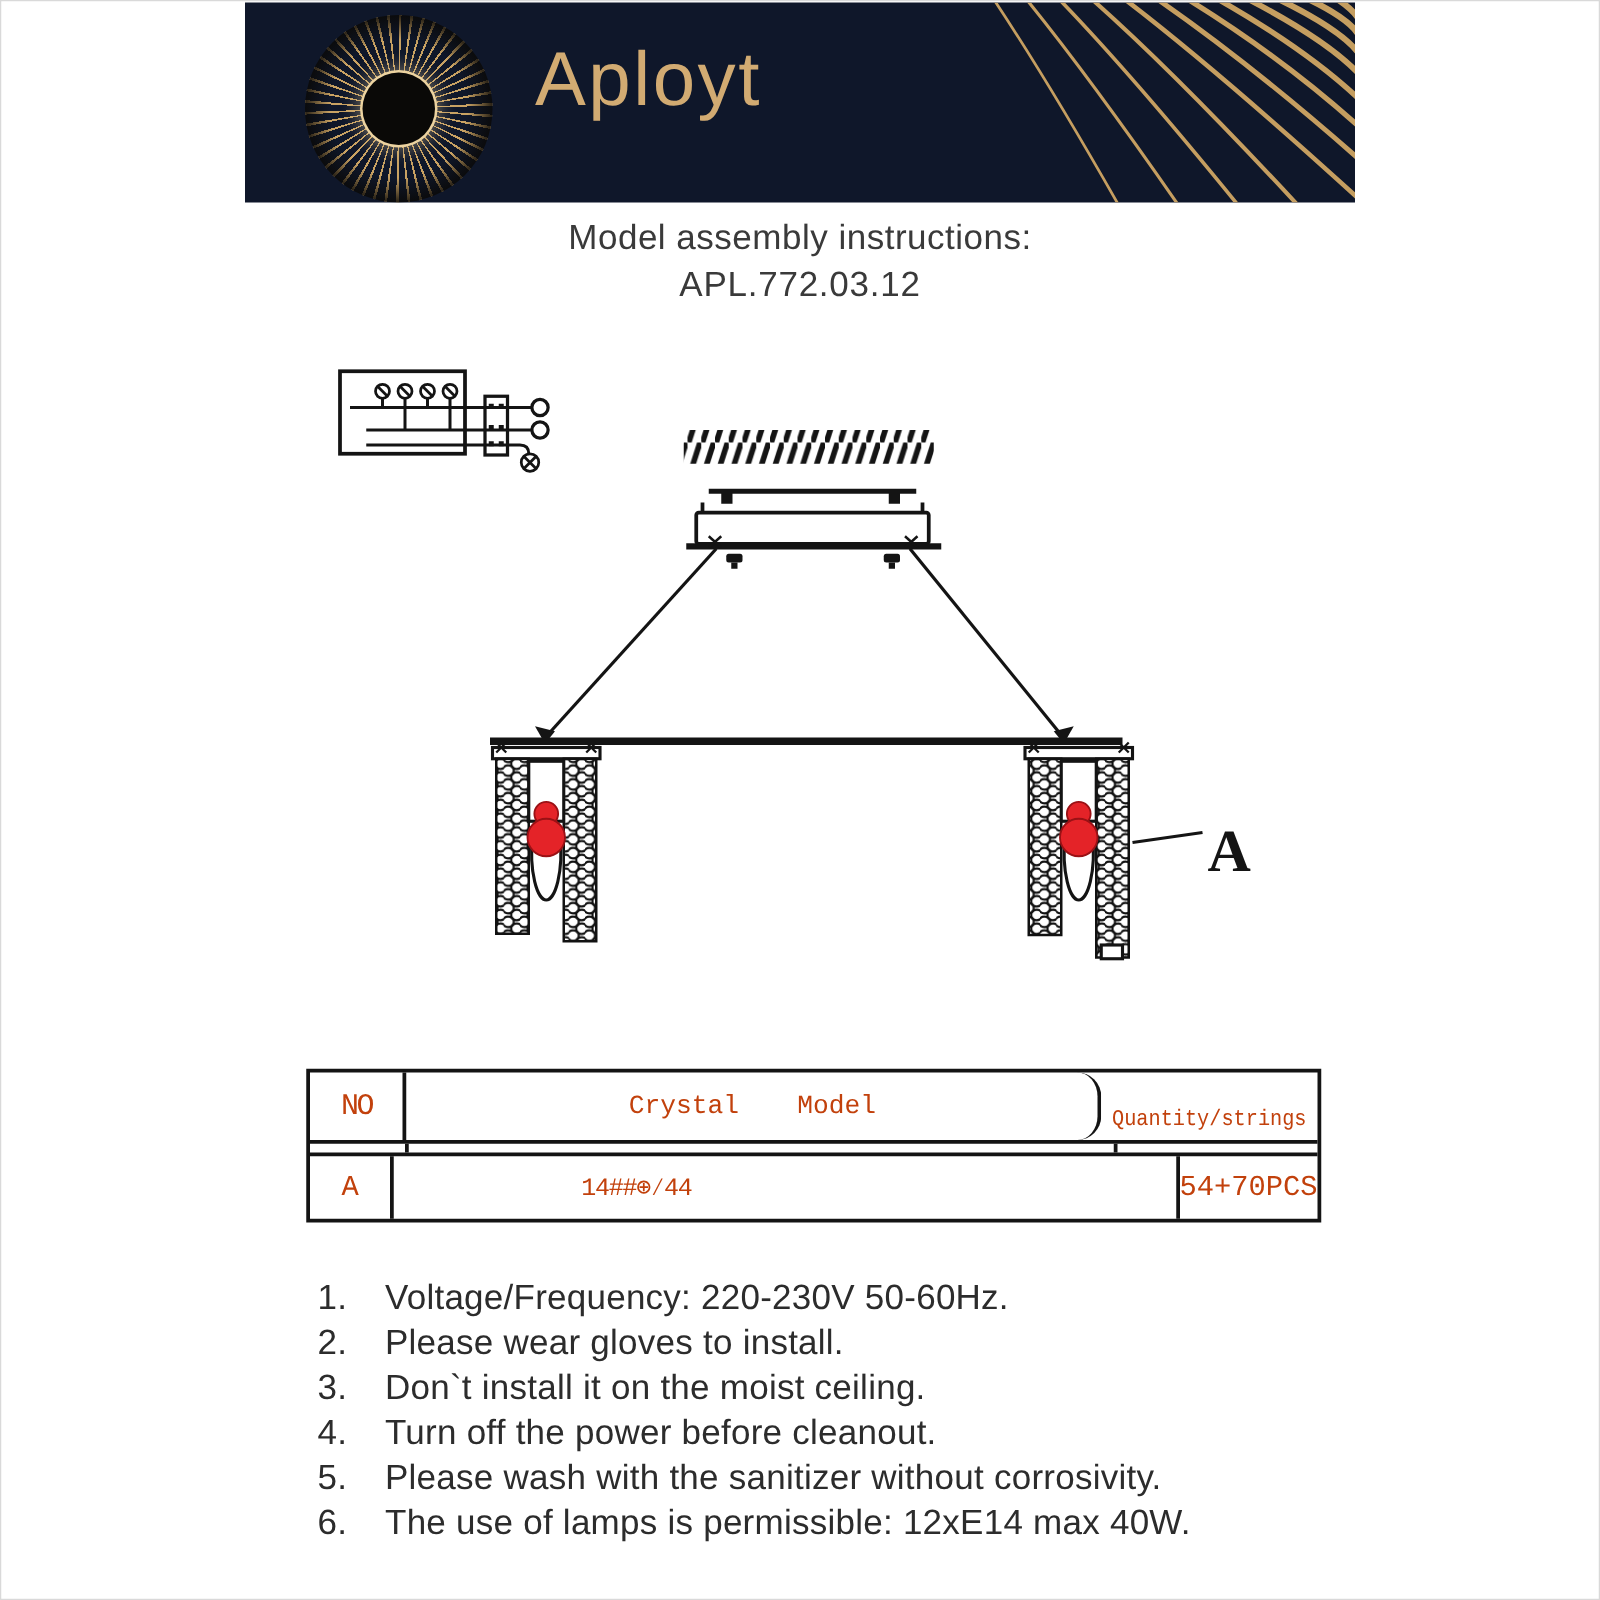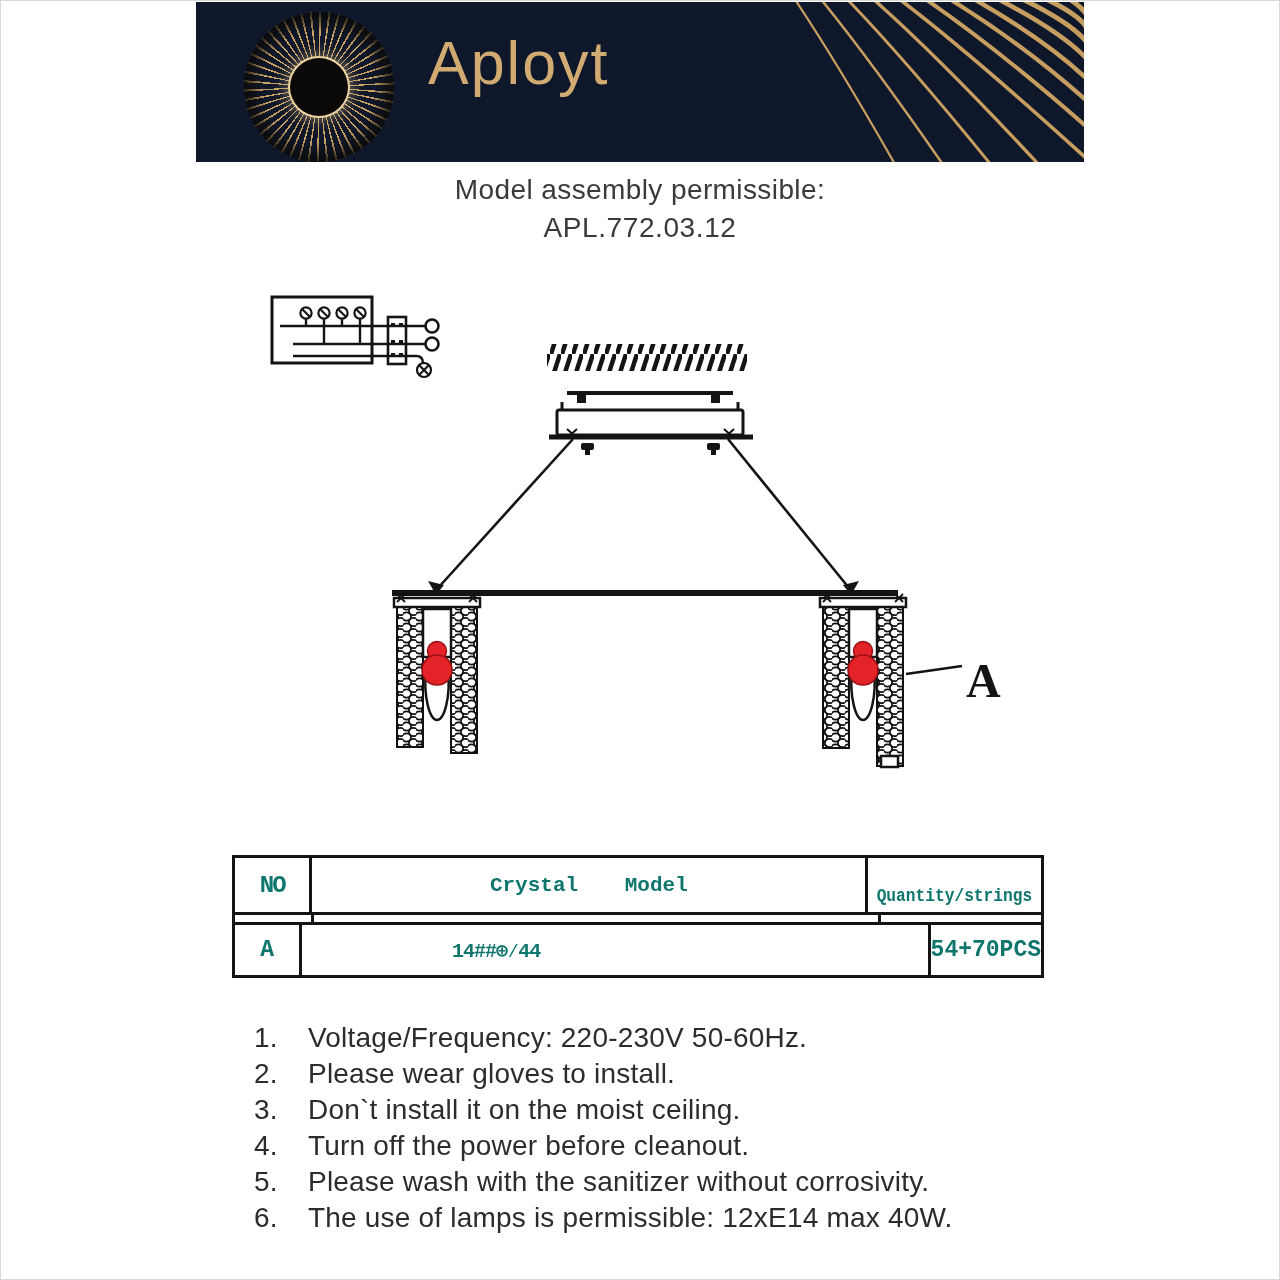--- a/index.html
+++ b/index.html
@@ -37,34 +37,34 @@
   
   .doc-title{position:absolute;left:0;top:174px;width:100%;text-align:center;color:#3a3a3a;}
   .doc-title .l1{font-size:28px;letter-spacing:.4px;}
   .doc-title .l2{font-size:28px;margin-top:6px;letter-spacing:.6px;}
 
   
   .diagram{position:absolute;left:0;top:270px;width:1280px;height:520px;}
 
   
   .parts-table{
-    position:absolute;left:232px;top:855px;width:806px;
-    border:3px solid #141414;color:#0f766e;
-    font-family:"Liberation Mono","DejaVu Sans Mono",monospace;font-weight:bold;
+    position:absolute;left:245px;top:855px;width:806px;
+    border:3px solid #141414;color:#c2410c;
+    font-family:"Liberation Mono","DejaVu Sans Mono",monospace;font-weight:normal;
   }
   .t-row{display:flex;}
   .t-cell{display:flex;align-items:center;justify-content:center;}
   .c1{width:76px;border-right:3px solid #141414;}
   .c2{width:564px;border-right:3px solid #141414;}
   .c3{flex:1;}
   .t-head{height:54px;}
   .t-sep{height:7px;border-top:3px solid #141414;border-bottom:3px solid #141414;}
   .t-body{height:50px;}
   .no-h{font-size:24px;letter-spacing:-2px;}
-  .model-h{font-size:21px;word-spacing:34px;}
+  .model-h{font-size:21px;word-spacing:34px;border-radius:19px;}
   .qty-h{font-size:18px;margin-top:21px;}
   .no-v{font-size:23px;}
   .model-v{justify-content:flex-start;padding-left:102px;font-size:20px;letter-spacing:-1px;margin-left:48px;}
   .qty-v{font-size:23px;border-radius:16px;}
   .condense{display:inline-block;transform:scaleX(.9);transform-origin:center;}
 
   
   .instructions{position:absolute;left:254px;top:1020px;width:820px;color:#2c2c2c;}
   .instr-item{display:flex;height:36px;align-items:center;font-size:28px;letter-spacing:.2px;}
   .instr-num{width:54px;flex:0 0 54px;}
@@ -89,21 +89,21 @@
         <path d="M 776,-4 Q 850,38 892,78" stroke-width="4.4"></path>
         <path d="M 800,-4 Q 866,30 892,58" stroke-width="4.6"></path>
         <path d="M 824,-4 Q 878,22 892,42" stroke-width="4.8"></path>
         <path d="M 848,-4 Q 886,14 892,28" stroke-width="5"></path>
         <path d="M 872,-4 Q 890,8 892,16" stroke-width="5"></path>
       </g>
     </svg>
   </div>
 
   <div class="doc-title">
-    <div class="l1">Model assembly permissible:</div>
+    <div class="l1">Model assembly instructions:</div>
     <div class="l2">APL.772.03.12</div>
   </div>
 
   <svg class="diagram" viewBox="0 0 1280 520">
     <defs>
       <pattern id="hatch" width="11" height="28" patternUnits="userSpaceOnUse">
         <path d="M 1,28 L 10,0" stroke="#141414" stroke-width="4.5"></path>
       </pattern>
       <pattern id="beads" width="13" height="11" patternUnits="userSpaceOnUse">
         <ellipse cx="3.5" cy="5.5" rx="4.6" ry="4.2" fill="#ffffff" stroke="#111" stroke-width="1.8"></ellipse>

